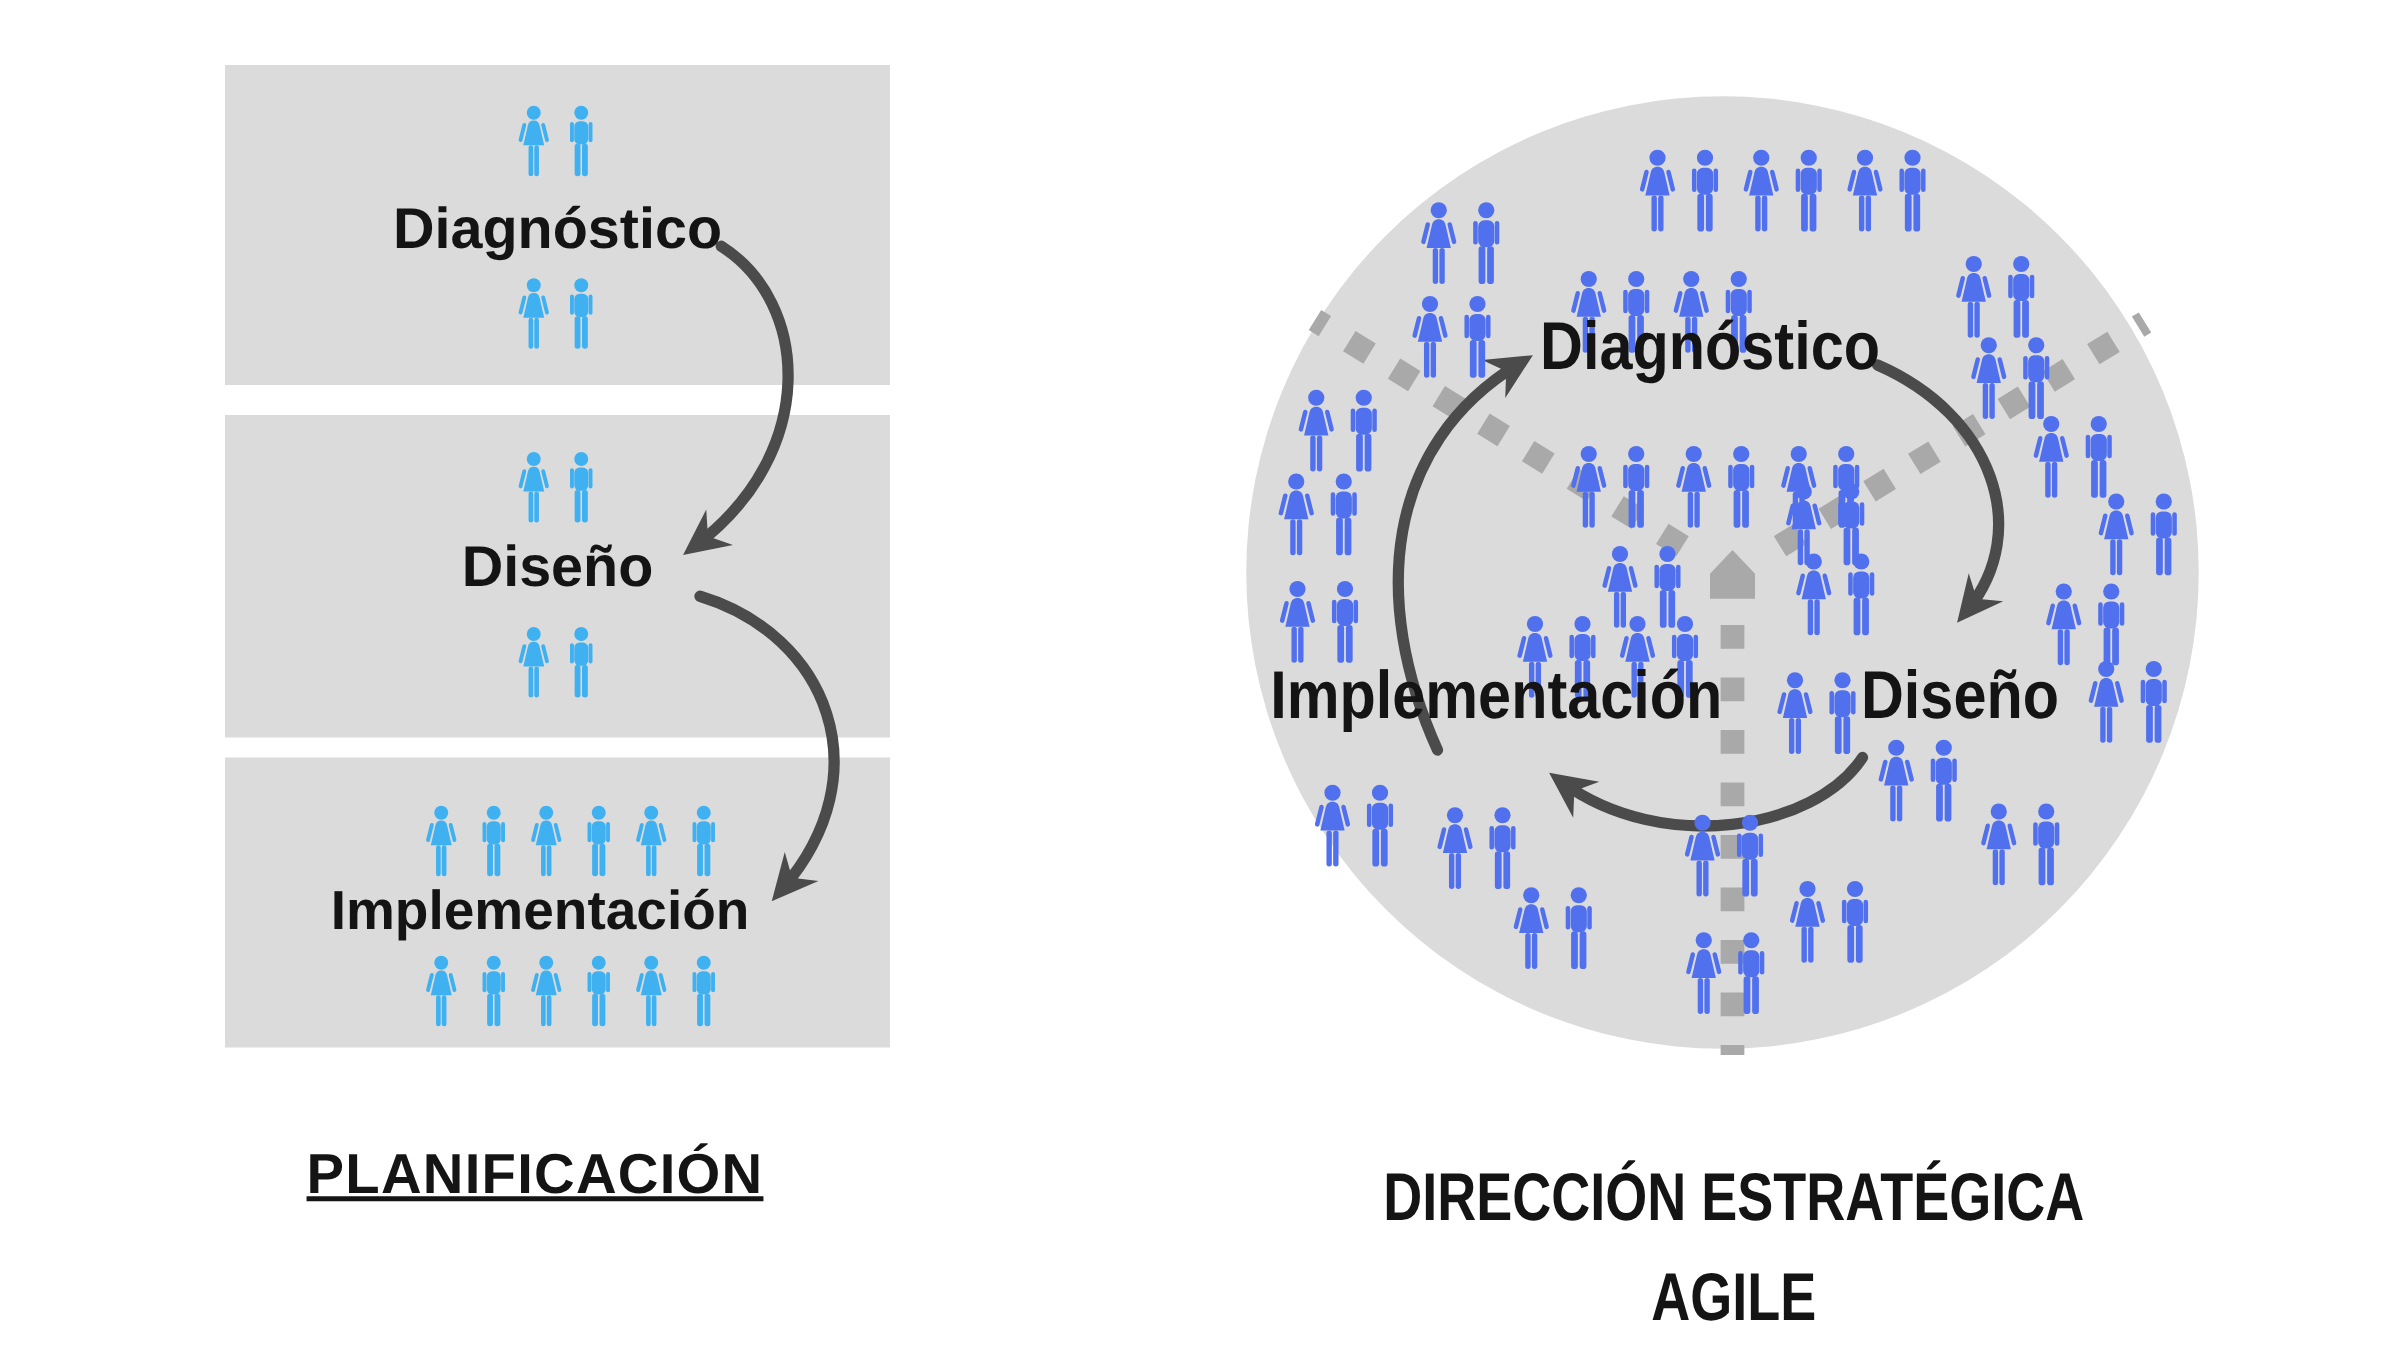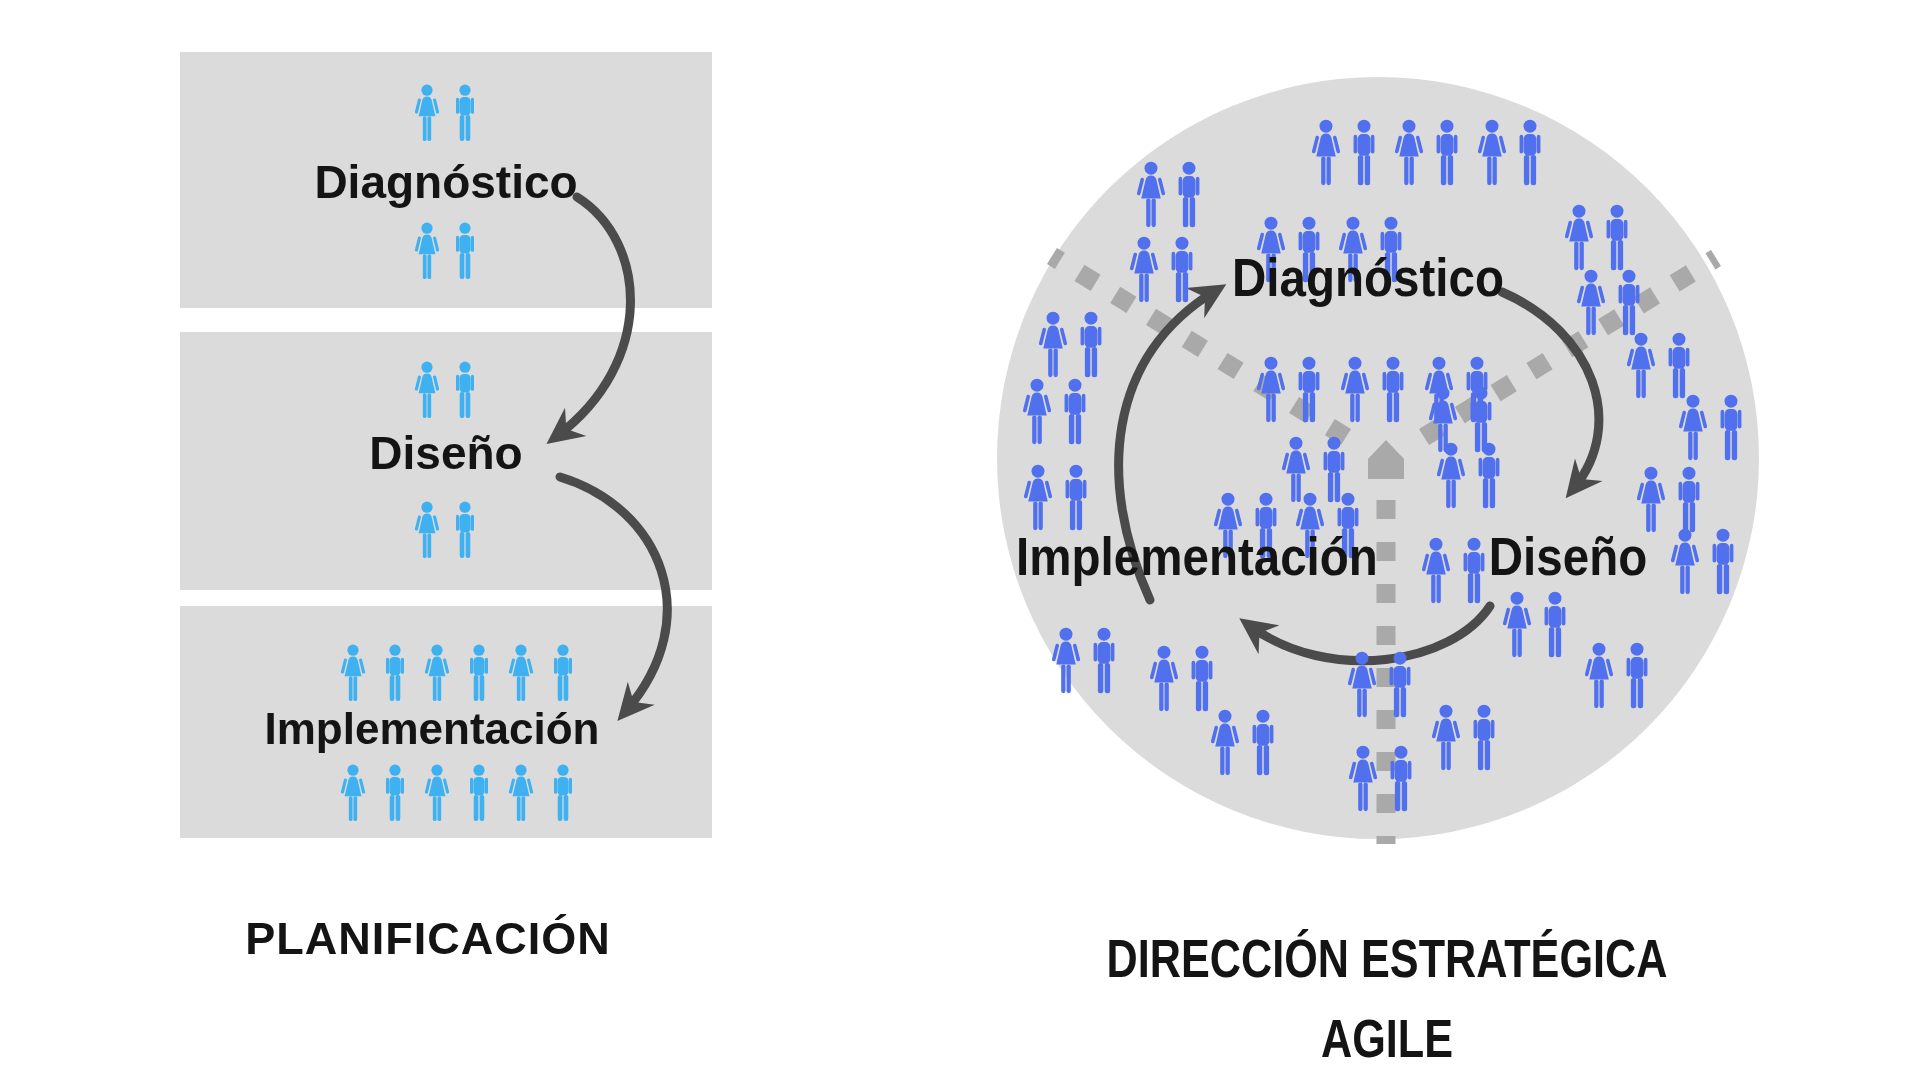--- a/index.html
+++ b/index.html
@@ -14,21 +14,21 @@
     position:absolute;transform:translate(-50%,-50%);
     font-weight:bold;color:var(--text);white-space:nowrap;line-height:1;
   }
   .lbl-left{font-size:46px;}
   .lbl-left-impl{font-size:44px;}
   .lbl-right{font-size:54px;transform:translate(-50%,-50%) scaleX(0.88);}
   .title{
     position:absolute;transform:translateX(-50%);text-align:center;
     font-weight:bold;color:var(--text);white-space:nowrap;
   }
-  .title-left{font-size:45px;line-height:62px;letter-spacing:1px;}
+  .title-left{font-size:45px;line-height:62px;letter-spacing:1px;text-decoration:underline;}
   .title-right{font-size:54px;line-height:80px;transform:translateX(-50%) scaleX(0.8);}
 </style>
 </head>
 <body>
 
 <div class="stage" style="--left-icon: #3fb1f1; --right-icon: #5170ed; --box-bg: #dbdbdb; --circle-bg: #dbdbdb; --arrow: #4b4b4b; --dash: #a9a9a9; --text: #141414;">
 
   <svg class="scene" viewBox="0 0 1920 1080">
     <defs>
       <symbol id="sym-man" viewBox="0 0 42 100">

